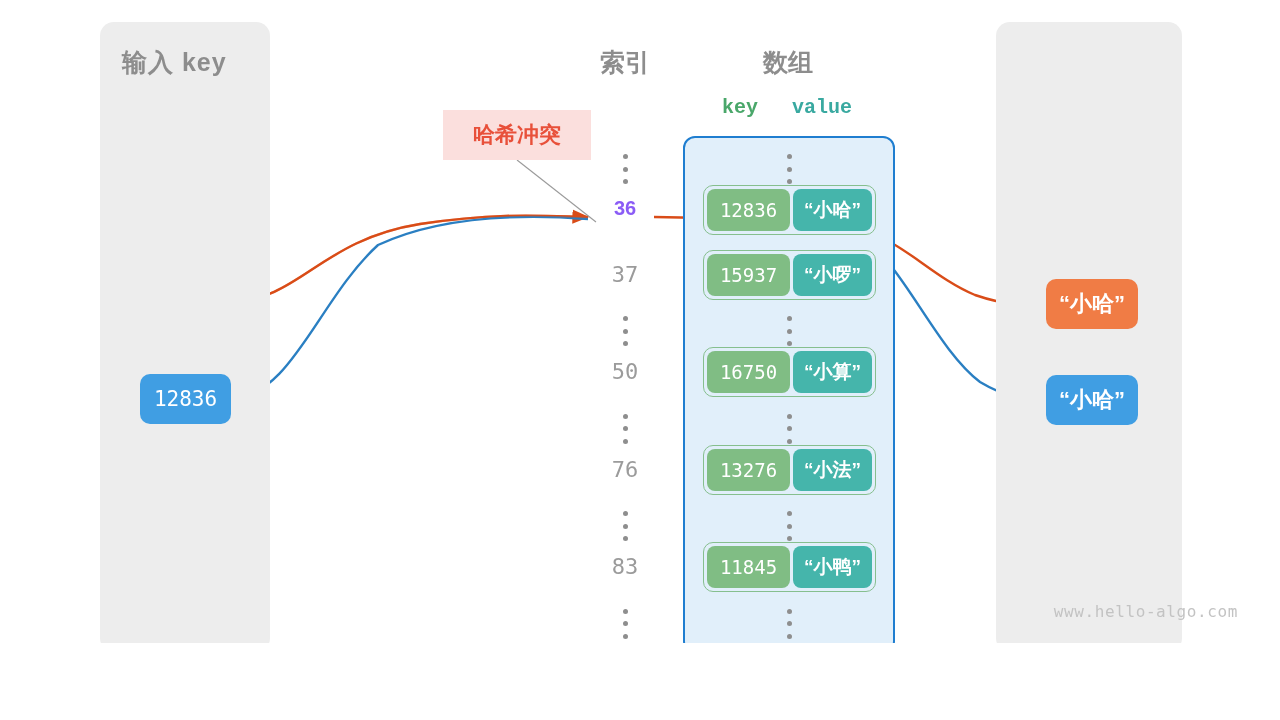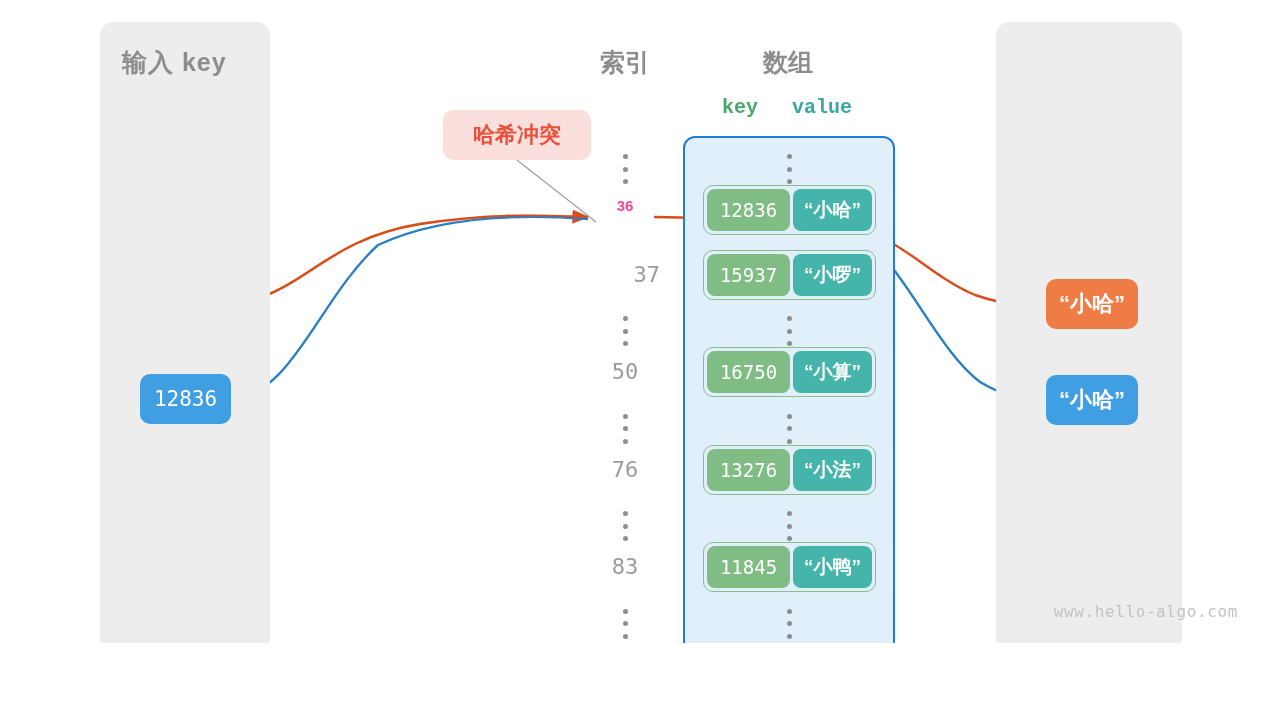--- a/index.html
+++ b/index.html
@@ -77,21 +77,21 @@
     font-weight: bold;
     color: #3b52d4;
   }
 
   
   #collision-label {
     position: absolute;
     left: 443px; top: 110px;
     width: 148px; height: 50px;
     background: #fbdfdd;
-    border-radius: 10px;
+    border-radius: 0;
     display: flex;
     align-items: center;
     justify-content: center;
     font-size: 22px;
     font-weight: bold;
     color: #e8503a;
   }
 
   
   .chip {
@@ -116,24 +116,24 @@
   
   .idx {
     position: absolute;
     width: 70px;
     text-align: center;
     font-family: "DejaVu Sans Mono", "Liberation Mono", monospace;
     font-size: 22px;
     color: #9b9b9b;
   }
   .idx.active {
-    color: #ec4899;
+    color: #8b5cf6;
     font-weight: bold;
     font-family: "Liberation Sans", sans-serif;
-    font-size: 15px;
+    font-size: 20px;
   }
 
   
   #array-box {
     position: absolute;
     left: 683px; top: 136px;
     width: 212px; height: 517px;
     background: #e1effa;
     border: 2px solid #1f7ed0;
     border-radius: 12px;
@@ -269,21 +269,21 @@
       <div class="vdots" style="left: 782px; top: 154px;">
         <i></i>
         <i></i>
         <i></i>
       </div>
       <div class="idx active" style="left: 590px; top: 197px;">36</div>
       <div class="bucket" style="top: 185px;">
         <div class="cell-key">12836</div>
         <div class="cell-val">“小哈”</div>
       </div>
-      <div class="idx" style="left: 590px; top: 261.5px; text-align: right;">37</div>
+      <div class="idx" style="left: 590px; top: 261.5px;">37</div>
       <div class="bucket" style="top: 249.5px;">
         <div class="cell-key">15937</div>
         <div class="cell-val">“小啰”</div>
       </div>
       <div class="vdots" style="left: 618px; top: 316px;">
         <i></i>
         <i></i>
         <i></i>
       </div>
       <div class="vdots" style="left: 782px; top: 316px;">

